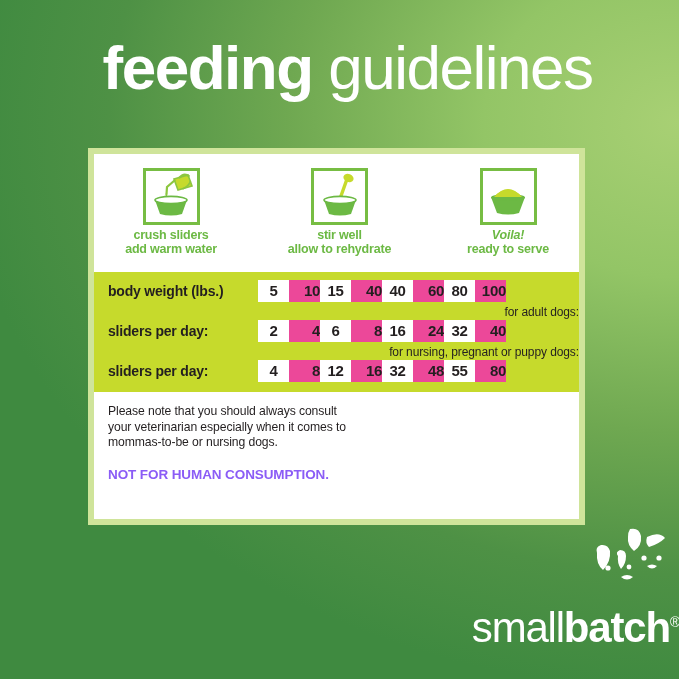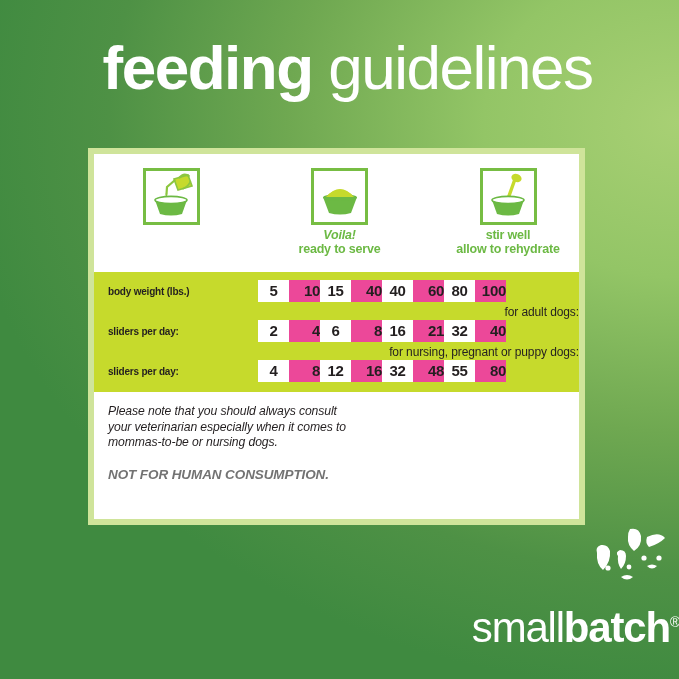--- a/index.html
+++ b/index.html
@@ -114,21 +114,21 @@
   }
   .trow {
     display: flex;
     align-items: center;
     padding: 0 14px;
     box-sizing: border-box;
   }
   .trow-label {
     flex: 0 0 150px;
     color: #231f20;
-    font-size: 10px;
+    font-size: 14px;
     font-weight: 700;
     letter-spacing: -0.2px;
   }
   .sub-label {
     color: #231f20;
     font-size: 12px;
     letter-spacing: -0.1px;
     padding: 3px 0 1px 164px;
     text-align: right;
   }
@@ -156,27 +156,27 @@
     padding: 12px 14px 8px 14px;
     box-sizing: border-box;
     background: #ffffff;
   }
   .note-col {
     font-size: 12.2px;
     line-height: 15.6px;
     color: #231f20;
     letter-spacing: -0.1px;
   }
-  .note-col.left { flex: 0 0 255px; padding-right: 12px; font-style: italic; }
+  .note-col.left { flex: 0 0 255px; padding-right: 12px; }
   .note-col.right { flex: 1; }
   .warning {
     font-size: 13.5px;
     font-weight: 700;
     letter-spacing: -0.1px;
-    color: #737373;
+    color: #8b5cf6;
     margin-top: 16px;
   }
 
   
   .logo {
     position: absolute;
     left: 0;
     right: 0;
     bottom: 30px;
     display: flex;
@@ -231,58 +231,62 @@
                   <path d="M31 5 Q36 -1 41.5 3.5" fill="none" stroke="#8cc63f" stroke-width="2"></path>
                   <path d="M34.5 16 Q41 13 42.5 8" fill="none" stroke="#8cc63f" stroke-width="1.6"></path>
 
                   <path d="M18.4 21 L18.4 26" stroke="#8cc63f" stroke-width="1.6" stroke-linecap="round"></path>
 
                   <path d="M7 27 L39 27 L34 41 Q23 44 12 41 Z" fill="#6cb944"></path>
                   <ellipse cx="23" cy="27" rx="16" ry="3.6" fill="#ffffff" stroke="#6cb944" stroke-width="1.6"></ellipse>
                 </svg>
               </span>
             </div>
+            <div class="step-caption">
+              <span>crush sliders</span><br>
+              <span>add warm water</span>
+            </div>
+          </div>
+
+          <div class="step">
+            <div class="icon-box">
+              <span>
+                <svg width="46" height="44" viewBox="0 0 46 44">
+
+                  <path d="M30 6 L21.5 30" stroke="#c6da2c" stroke-width="3.4" stroke-linecap="round"></path>
+
+                  <ellipse cx="31.5" cy="5" rx="5.2" ry="4" fill="#c6da2c" transform="rotate(22 31.5 5)"></ellipse>
+
+                  <path d="M7 27 L39 27 L34 41 Q23 44 12 41 Z" fill="#6cb944"></path>
+                  <ellipse cx="23" cy="27" rx="16" ry="3.6" fill="#ffffff" stroke="#6cb944" stroke-width="1.6"></ellipse>
+                </svg>
+              </span>
+            </div>
+            <div class="step-caption">
+              <span>stir well</span><br>
+              <span>allow to rehydrate</span>
+            </div>
           </div>
 
           <div class="step">
             <div class="icon-box">
               <span>
                 <svg width="46" height="44" viewBox="0 0 46 44">
 
                   <path d="M9 24 Q23 8 37 24 Z" fill="#c6da2c"></path>
 
                   <path d="M6 24 L40 24 L34 40 Q23 43 12 40 Z" fill="#6cb944"></path>
                   <ellipse cx="23" cy="24.5" rx="17" ry="3.4" fill="#6cb944"></ellipse>
                   <path d="M9 24 Q23 9 37 24" fill="#c6da2c"></path>
                 </svg>
               </span>
             </div>
             <div class="step-caption">
               <span class="it">Voila!</span><br>
               <span>ready to serve</span>
-            </div>
-          </div>
-
-          <div class="step">
-            <div class="icon-box">
-              <span>
-                <svg width="46" height="44" viewBox="0 0 46 44">
-
-                  <path d="M30 6 L21.5 30" stroke="#c6da2c" stroke-width="3.4" stroke-linecap="round"></path>
-
-                  <ellipse cx="31.5" cy="5" rx="5.2" ry="4" fill="#c6da2c" transform="rotate(22 31.5 5)"></ellipse>
-
-                  <path d="M7 27 L39 27 L34 41 Q23 44 12 41 Z" fill="#6cb944"></path>
-                  <ellipse cx="23" cy="27" rx="16" ry="3.6" fill="#ffffff" stroke="#6cb944" stroke-width="1.6"></ellipse>
-                </svg>
-              </span>
-            </div>
-            <div class="step-caption">
-              <span>stir well</span><br>
-              <span>allow to rehydrate</span>
             </div>
           </div>
 
         </div>
       </div>
 
       <div class="table-band">
 
         <div class="trow">
           <div class="trow-label">body weight (lbs.)</div>
@@ -301,21 +305,21 @@
         <div class="sub-label">for adult dogs:</div>
 
         <div class="trow">
           <div class="trow-label">sliders per day:</div>
           <div class="cells">
             <div class="cell">2</div>
             <div class="cell alt">4</div>
             <div class="cell">6</div>
             <div class="cell alt">8</div>
             <div class="cell">16</div>
-            <div class="cell alt">21</div>
+            <div class="cell alt">24</div>
             <div class="cell">32</div>
             <div class="cell alt">40</div>
           </div>
         </div>
 
         <div class="sub-label">for nursing, pregnant or puppy dogs:</div>
 
         <div class="trow">
           <div class="trow-label">sliders per day:</div>
           <div class="cells">

